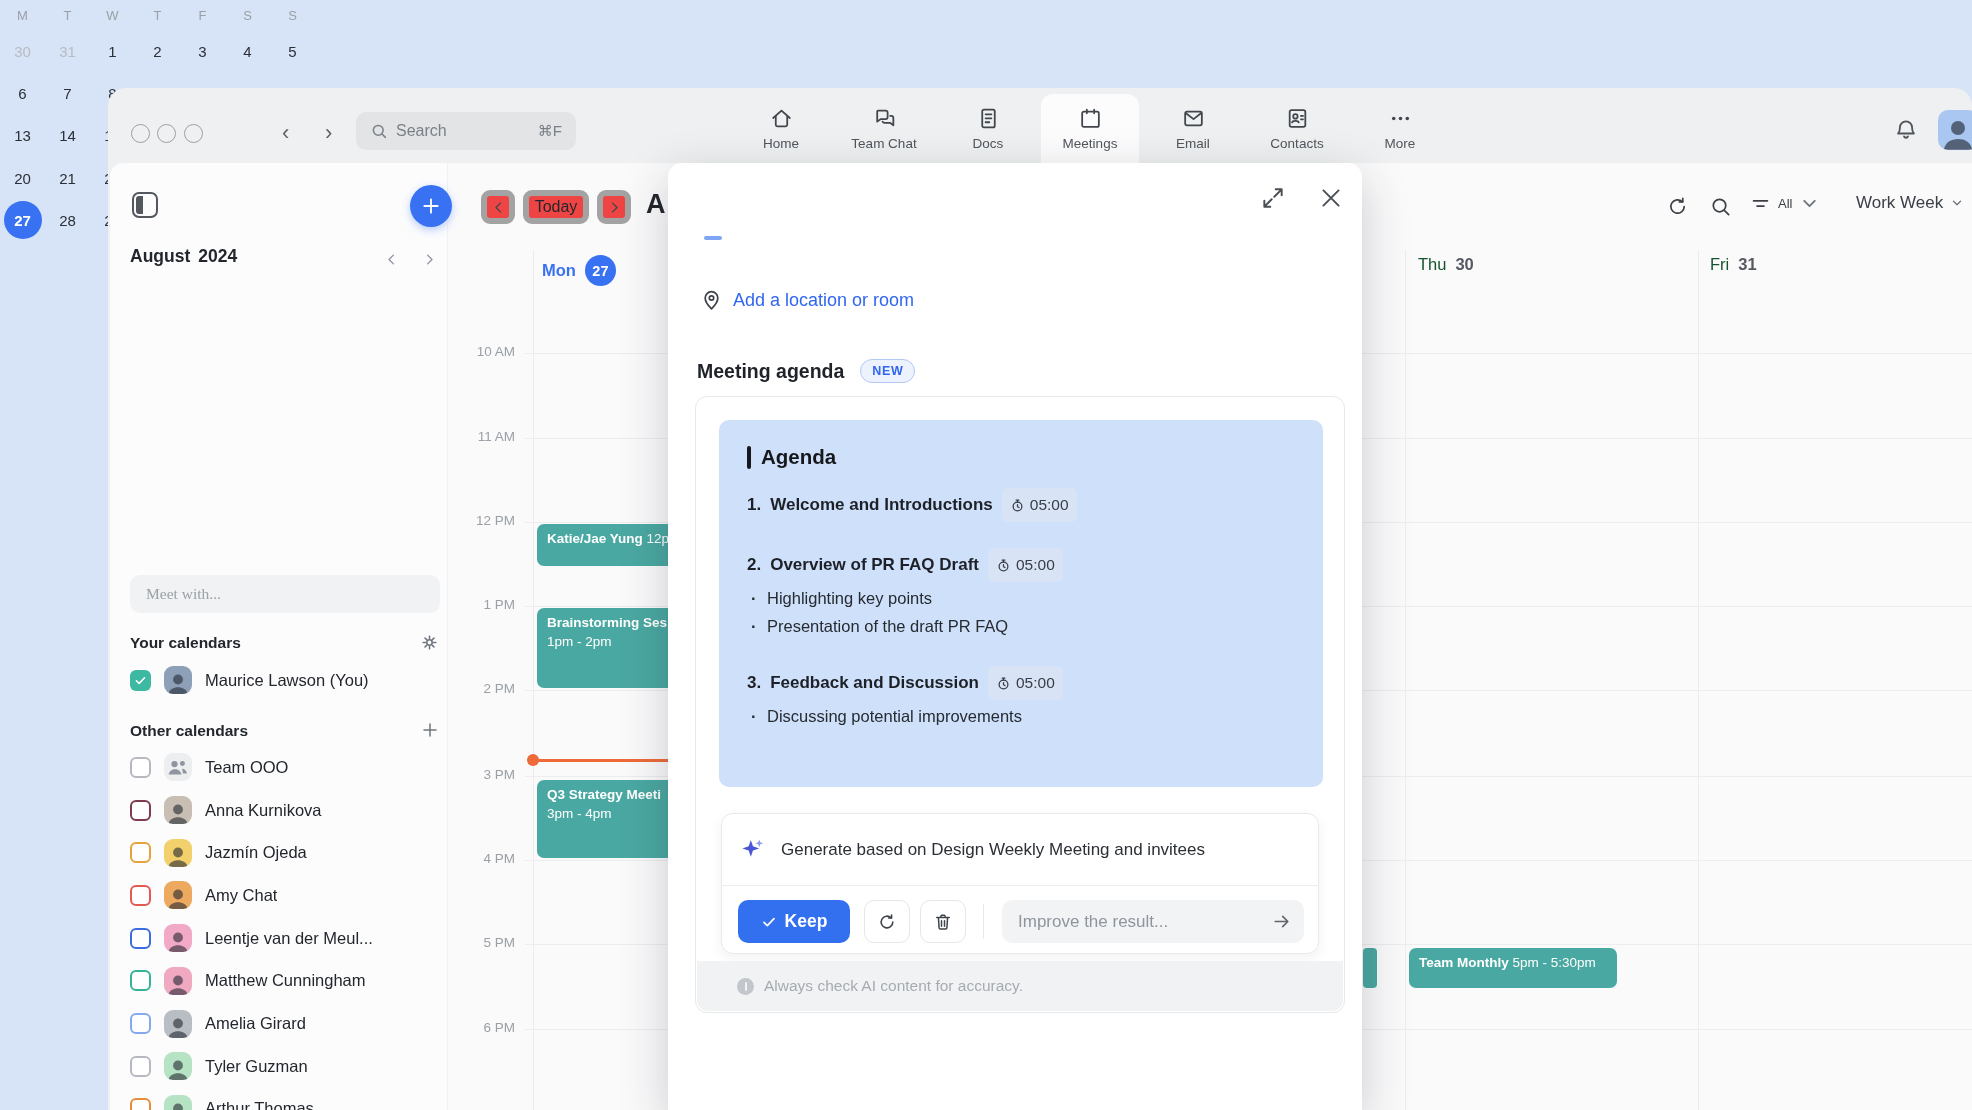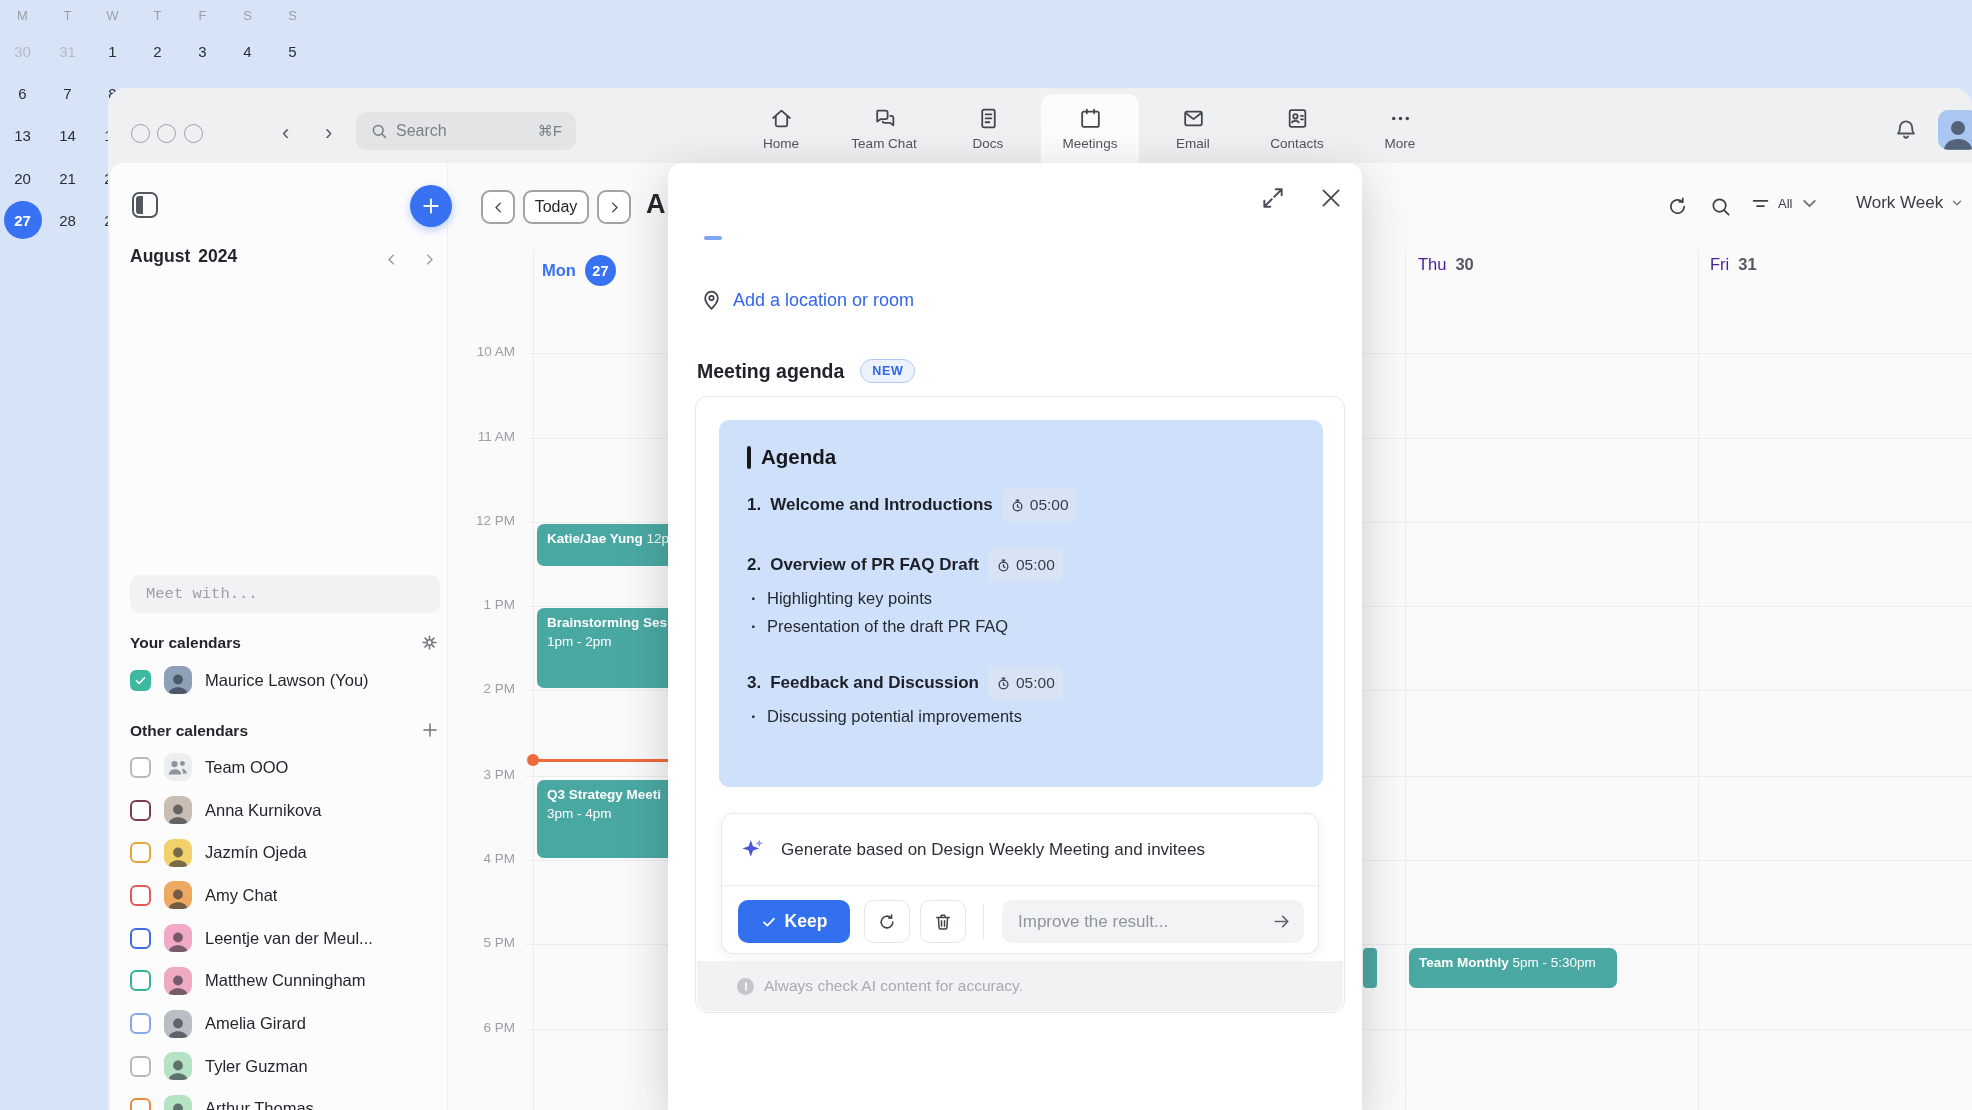--- a/index.html
+++ b/index.html
@@ -40,54 +40,54 @@
   .month-title span { margin-right:8px; }
   .mini-nav { top:252px; width:18px; height:18px; color:#8f959e; }
   .mini-nav .ic{ width:15px; height:15px; }
   .minical { left:122px; top:290px; display:grid; grid-template-columns:repeat(7,45px); }
   .minical .wd { height:30px; display:flex; align-items:center; justify-content:center; font-size:13px; color:#9aa0a6; }
   .daycell { height:42.3px; display:flex; align-items:center; justify-content:center; font-size:15px; color:#2b2f36; }
   .daycell.muted { color:#b7bcc2; }
   .daycell .sel { width:38px; height:38px; border-radius:50%; background:#3872f2; color:#fff;
                   display:flex; align-items:center; justify-content:center; font-weight:bold; }
   .meet-input { left:130px; top:575px; width:310px; height:38px; background:#f1f2f4; border:none; border-radius:10px;
-                padding:0 16px; font-size:15.5px; color:#23272d; font-family:Liberation Mono, monospace; }
+                padding:0 16px; font-size:15.5px; color:#23272d; font-family:Liberation Serif, serif; }
   .meet-input::placeholder { color:#9aa0a6; }
   .side-sec { font-size:15.5px; font-weight:bold; color:#23272d; }
   .gear { left:420px; top:633px; width:19px; height:19px; color:#6f757c; }
   .plus-small { left:421px; top:721px; width:18px; height:18px; color:#6f757c; }
   .person-row { position:absolute; left:130px; width:312px; height:42.7px; display:flex; align-items:center; gap:13px; }
   .cbx { width:21px; height:21px; border-radius:6px; border:2px solid #b6bac0; background:#fff; flex:none;
          display:flex; align-items:center; justify-content:center; }
   .cbx.checked { border:none; color:#fff; }
   .cbx .ic { width:13px; height:13px; stroke-width:3; }
   .av { width:28px; height:28px; border-radius:9px; flex:none; overflow:hidden; position:relative; }
   .av svg { position:absolute; left:0; top:3px; width:100%; height:100%; }
   .person-name { font-size:16.5px; color:#23272d; white-space:nowrap; overflow:hidden; text-overflow:ellipsis; }
 
   
-  .hbtn { top:190px; height:34px; background:#ffffff; border:2px solid #a3a3a3; border-radius:9px;
+  .hbtn { top:190px; height:34px; background:#ef4444; border:6px solid #a3a3a3; border-radius:9px;
           display:flex; align-items:center; justify-content:center; color:#41464c; }
   .hbtn .ic { width:15px; height:15px; }
   .today-btn { left:523px; width:66px; font-size:16px; color:#23272d; }
   .cal-title { left:646px; top:189px; width:24px; height:36px; overflow:hidden; font-size:27px; font-weight:bold; color:#23272d; }
   .tool-ic { top:195px; width:23px; height:23px; color:#3c4046; }
   .filter-group { left:1750px; top:193px; display:flex; align-items:center; gap:7px; color:#3c4046; }
   .filter-group .ic { width:21px; height:21px; }
   .filter-label { font-size:13px; }
   .view-group { left:1856px; top:193px; display:flex; align-items:center; gap:7px; color:#3c4046; }
   .view-label { font-size:17px; }
   .chev { width:14px; height:14px; color:#6f757c; }
 
   
   .vline { position:absolute; top:250px; width:1px; height:860px; background:#ececee; }
   .hline { position:absolute; left:525px; right:0; height:1px; background:#ededef; }
   .tlabel { position:absolute; width:70px; text-align:right; font-size:13.5px; color:#9aa0a6; }
   .day-header { position:absolute; top:255px; display:flex; align-items:center; gap:9px; font-size:16.5px; }
-  .day-header .dh-label { color:#4c1d95; }
+  .day-header .dh-label { color:#14532d; }
   .day-header .dh-date { color:#55595f; font-weight:bold; }
   .day-header.active .dh-label { color:#3872f2; font-weight:bold; }
   .day-badge { width:31px; height:31px; border-radius:50%; background:#3872f2; color:#fff;
                display:flex; align-items:center; justify-content:center; font-size:14.5px; font-weight:bold; }
   .now-line { left:533px; top:759px; width:295px; height:2.5px; background:#ee6a3a; border-radius:2px; }
   .now-dot { left:527px; top:754px; width:12px; height:12px; border-radius:50%; background:#ee6a3a; }
   .event { position:absolute; background:#4aa8a2; border-radius:7px; color:#fff; padding:5px 10px;
            font-size:13.5px; line-height:19px; overflow:hidden; white-space:nowrap; }
   .event b { font-weight:bold; }
 

